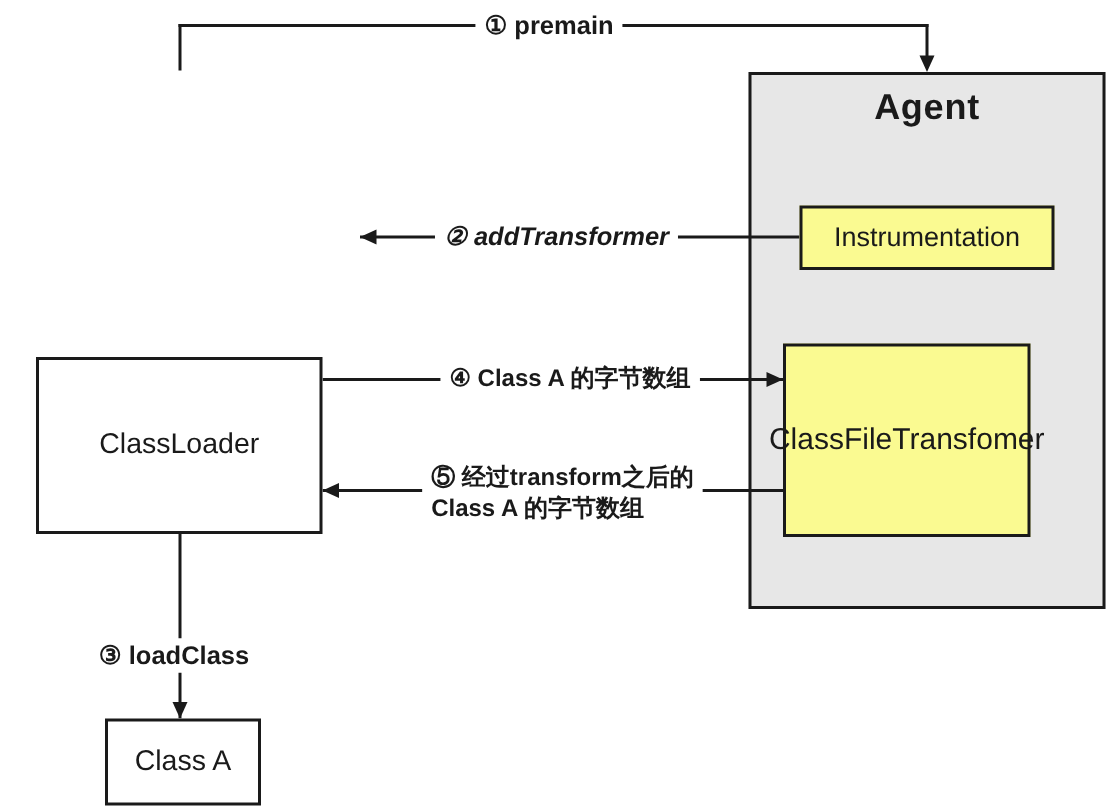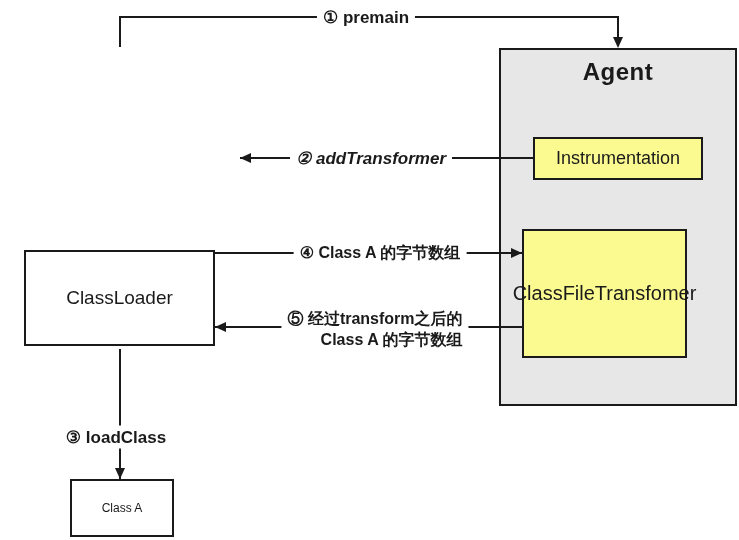--- a/index.html
+++ b/index.html
@@ -40,24 +40,24 @@
 
   
   .node {
     border: 2px solid var(--line);
     display: flex;
     align-items: center;
     justify-content: center;
     z-index: 3;
     text-align: center;
   }
-  #classloader     { left: 24px;  top: 238px; width: 191px; height: 96px; background: var(--node-fill); font-size: 19px; margin-top: 12px; }
+  #classloader     { left: 24px;  top: 238px; width: 191px; height: 118px; background: var(--node-fill); font-size: 19px; }
   #instrumentation { left: 533px; top: 137px; width: 170px; height: 43px;  background: var(--highlight-fill); font-size: 18px; }
   #transformer     { left: 522px; top: 229px; width: 165px; height: 129px; background: var(--highlight-fill); font-size: 20px; }
-  #class-a         { left: 70px;  top: 479px; width: 104px; height: 58px;  background: var(--node-fill); font-size: 12px; }
+  #class-a         { left: 70px;  top: 479px; width: 104px; height: 58px;  background: var(--node-fill); font-size: 19px; }
 
   
   .hline { height: 2px; background: var(--line); z-index: 2; }
   .vline { width: 2px;  background: var(--line); z-index: 2; }
   #premain-h      { left: 119px; top: 16px;  width: 500px; }
   #premain-v-jvm  { left: 119px; top: 16px;  height: 31px; }
   #premain-v-agt  { left: 617px; top: 16px;  height: 26px; }
   #addtrans-line  { left: 240px; top: 157px; width: 293px; }
   #bytes-line     { left: 215px; top: 252px; width: 307px; }
   #transformed-line { left: 215px; top: 326px; width: 307px; }
@@ -75,21 +75,21 @@
   #ah-loadclass   { left: 115px; top: 468px; }
 
   
   .arrow-label {
     transform: translate(-50%, -50%);
     background: var(--background);
     font-weight: 700;
     white-space: nowrap;
     padding: 1px 6px;
     z-index: 4;
-    text-align: right;
+    text-align: left;
   }
   #lbl-premain     { left: 366px; top: 17px;  font-size: 17px; }
   #lbl-addtrans    { left: 371px; top: 158px; font-size: 17px; font-style: italic; }
   #lbl-loadclass   { left: 116px; top: 437px; font-size: 17px; }
   #lbl-bytes       { left: 380px; top: 253px; font-size: 16px; }
   #lbl-transformed { left: 375px; top: 329px; font-size: 16px; line-height: 21px; }
 </style>
 </head>
 <body>
 

